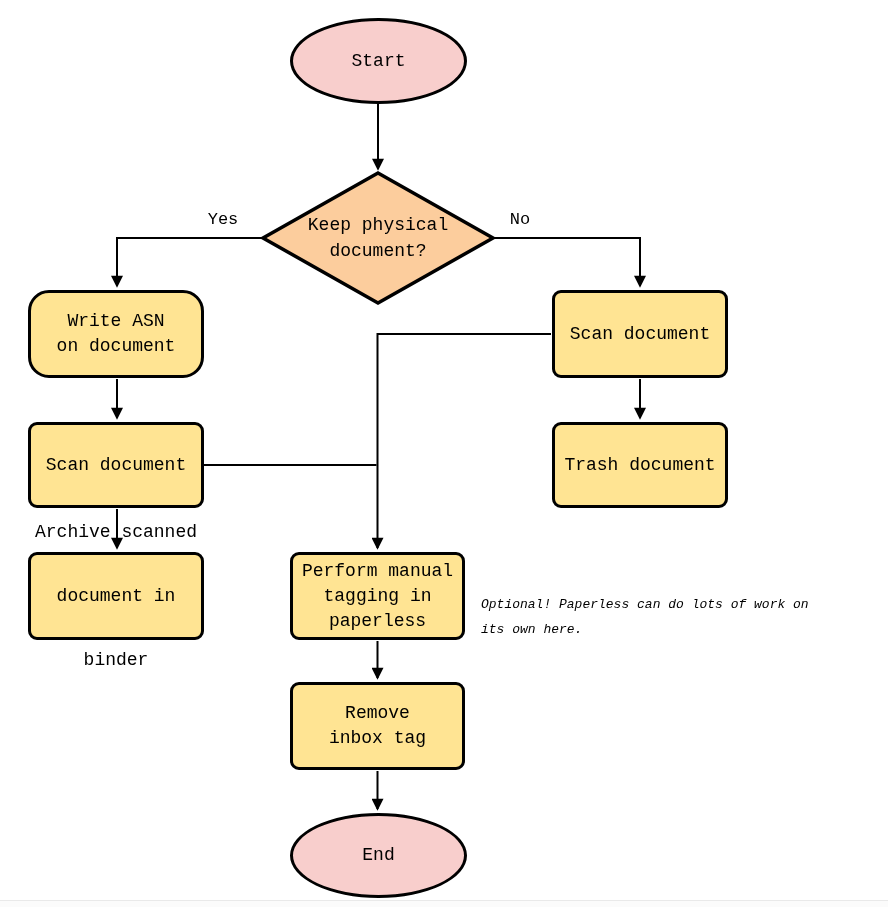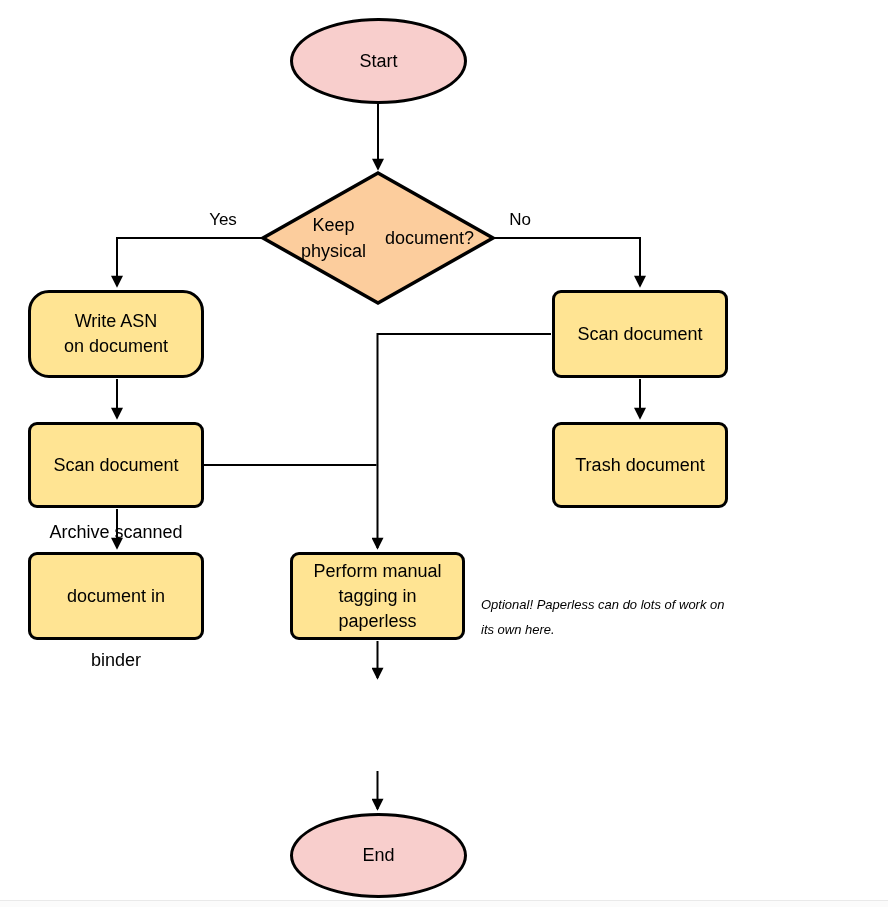--- a/index.html
+++ b/index.html
@@ -1,21 +1,21 @@
 <!DOCTYPE html>
 <html style="--bg: #ffffff; --pink: #f8cecc; --orange: #fccd9d; --yellow: #ffe493; --stroke: #000000; --text: #000000;"><head>
 <meta charset="utf-8">
 <style>
   html, body { margin: 0; padding: 0; background: #ffffff; }
   .canvas {
     position: relative;
     width: 888px;
     height: 907px;
     background: var(--bg, #ffffff);
-    font-family: Liberation Sans, sans-serif;
+    font-family: Liberation Mono, monospace;
     color: var(--text, #000000);
     overflow: hidden;
   }
   .edges-layer {
     position: absolute;
     left: 0; top: 0;
     width: 888px; height: 907px;
   }
   .node {
     position: absolute;
@@ -35,21 +35,21 @@
     border-radius: 50%;
   }
   .process {
     background: var(--yellow, #ffe493);
     border: 3px solid var(--stroke, #000000);
     border-radius: 9px;
   }
   .decision-label {
     position: absolute;
     display: flex;
-    flex-direction: row;
+    flex-direction: column;
     align-items: center;
     justify-content: center;
     text-align: center;
     font-size: 18px;
     line-height: 26px;
   }
   .edge-label {
     position: absolute;
     font-size: 17px;
     line-height: 20px;
@@ -141,19 +141,23 @@
     <div>Perform manual</div>
     <div>tagging in</div>
     <div>paperless</div>
   </div>
 
   <div class="annotation" style="left:481px; top:592px;">
     <div>Optional! Paperless can do lots of work on</div>
     <div>its own here.</div>
   </div>
 
+  <div class="node process" style="left:290px; top:682px; width:175px; height:88px;">
+    <div>Remove</div>
+    <div>inbox tag</div>
+  </div>
 
   <div class="node terminator" style="left:290px; top:813px; width:177px; height:85px;">
     <div>End</div>
   </div>
 
   <div class="bottom-strip"></div>
 </div>
 
 </body></html>

